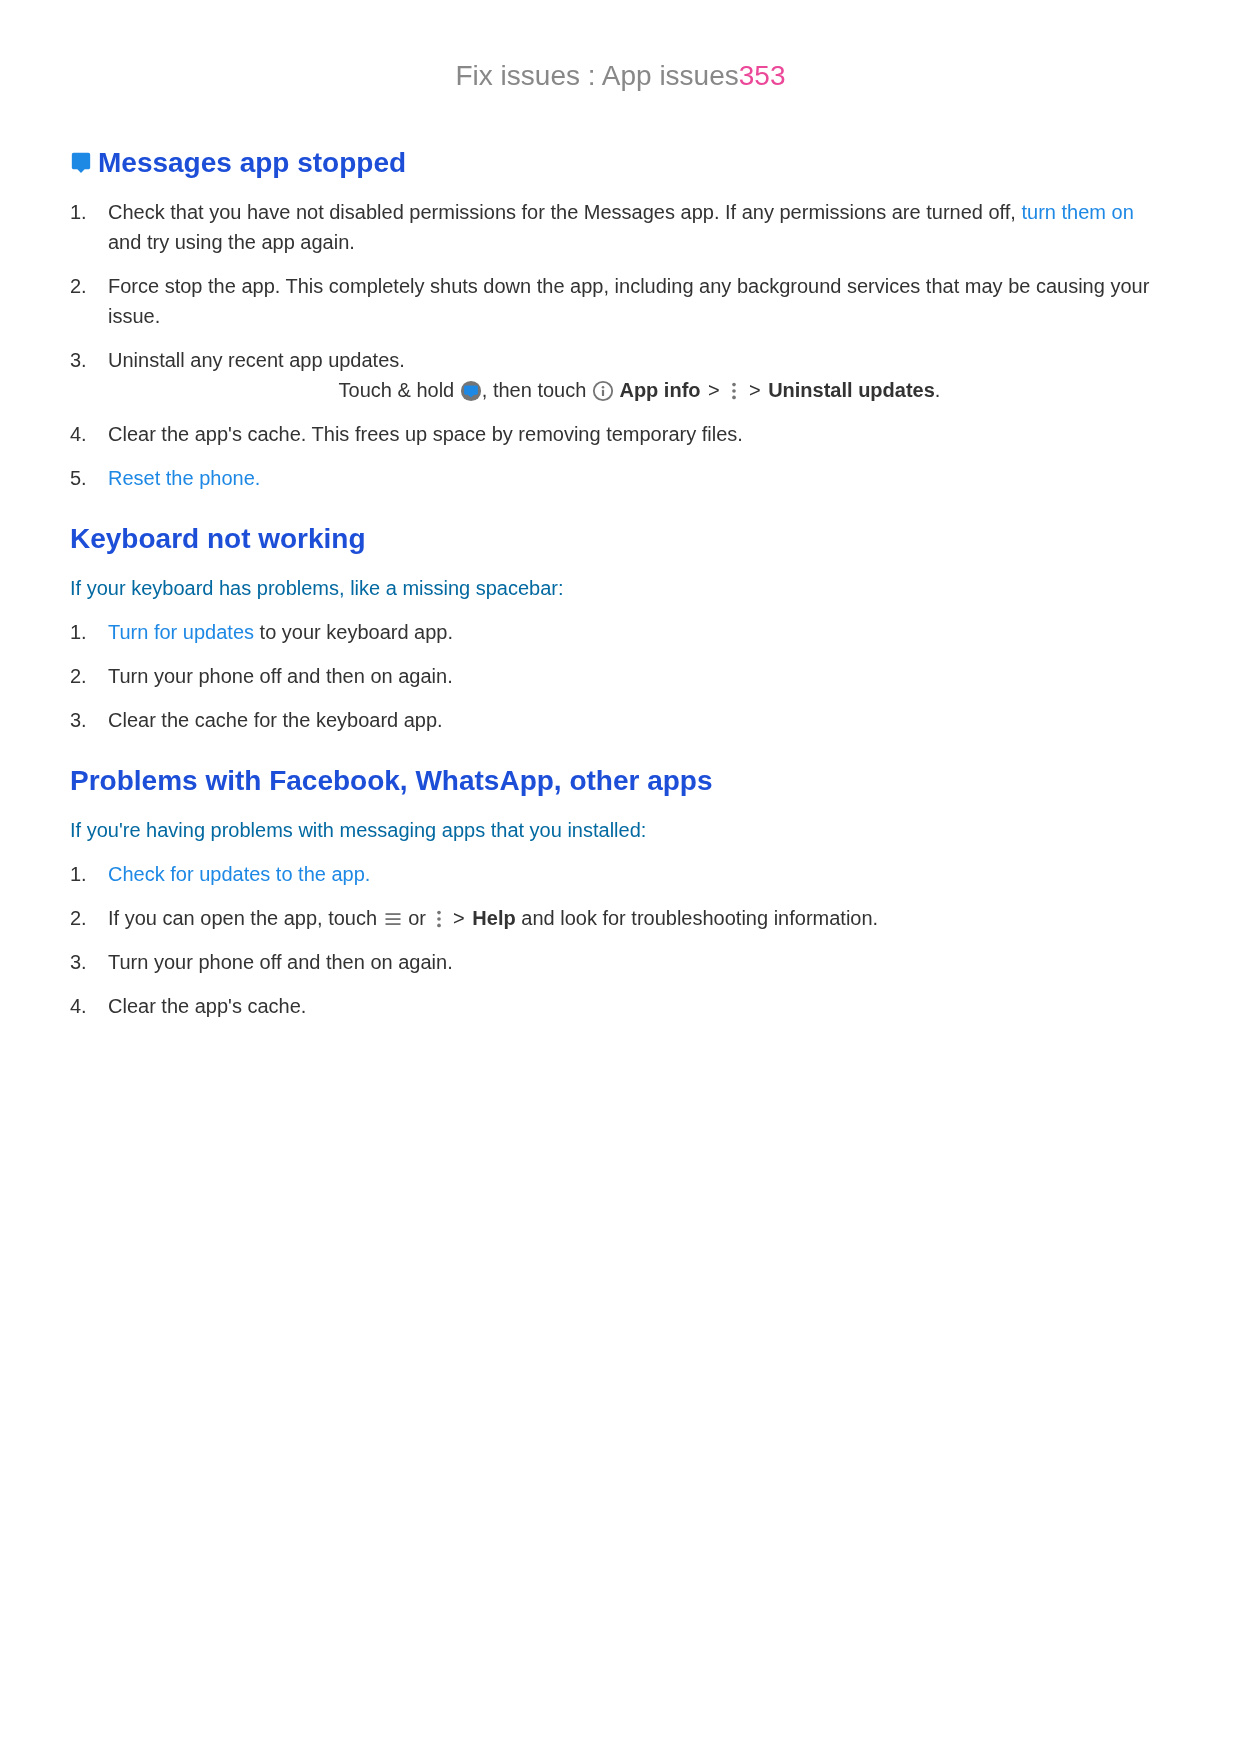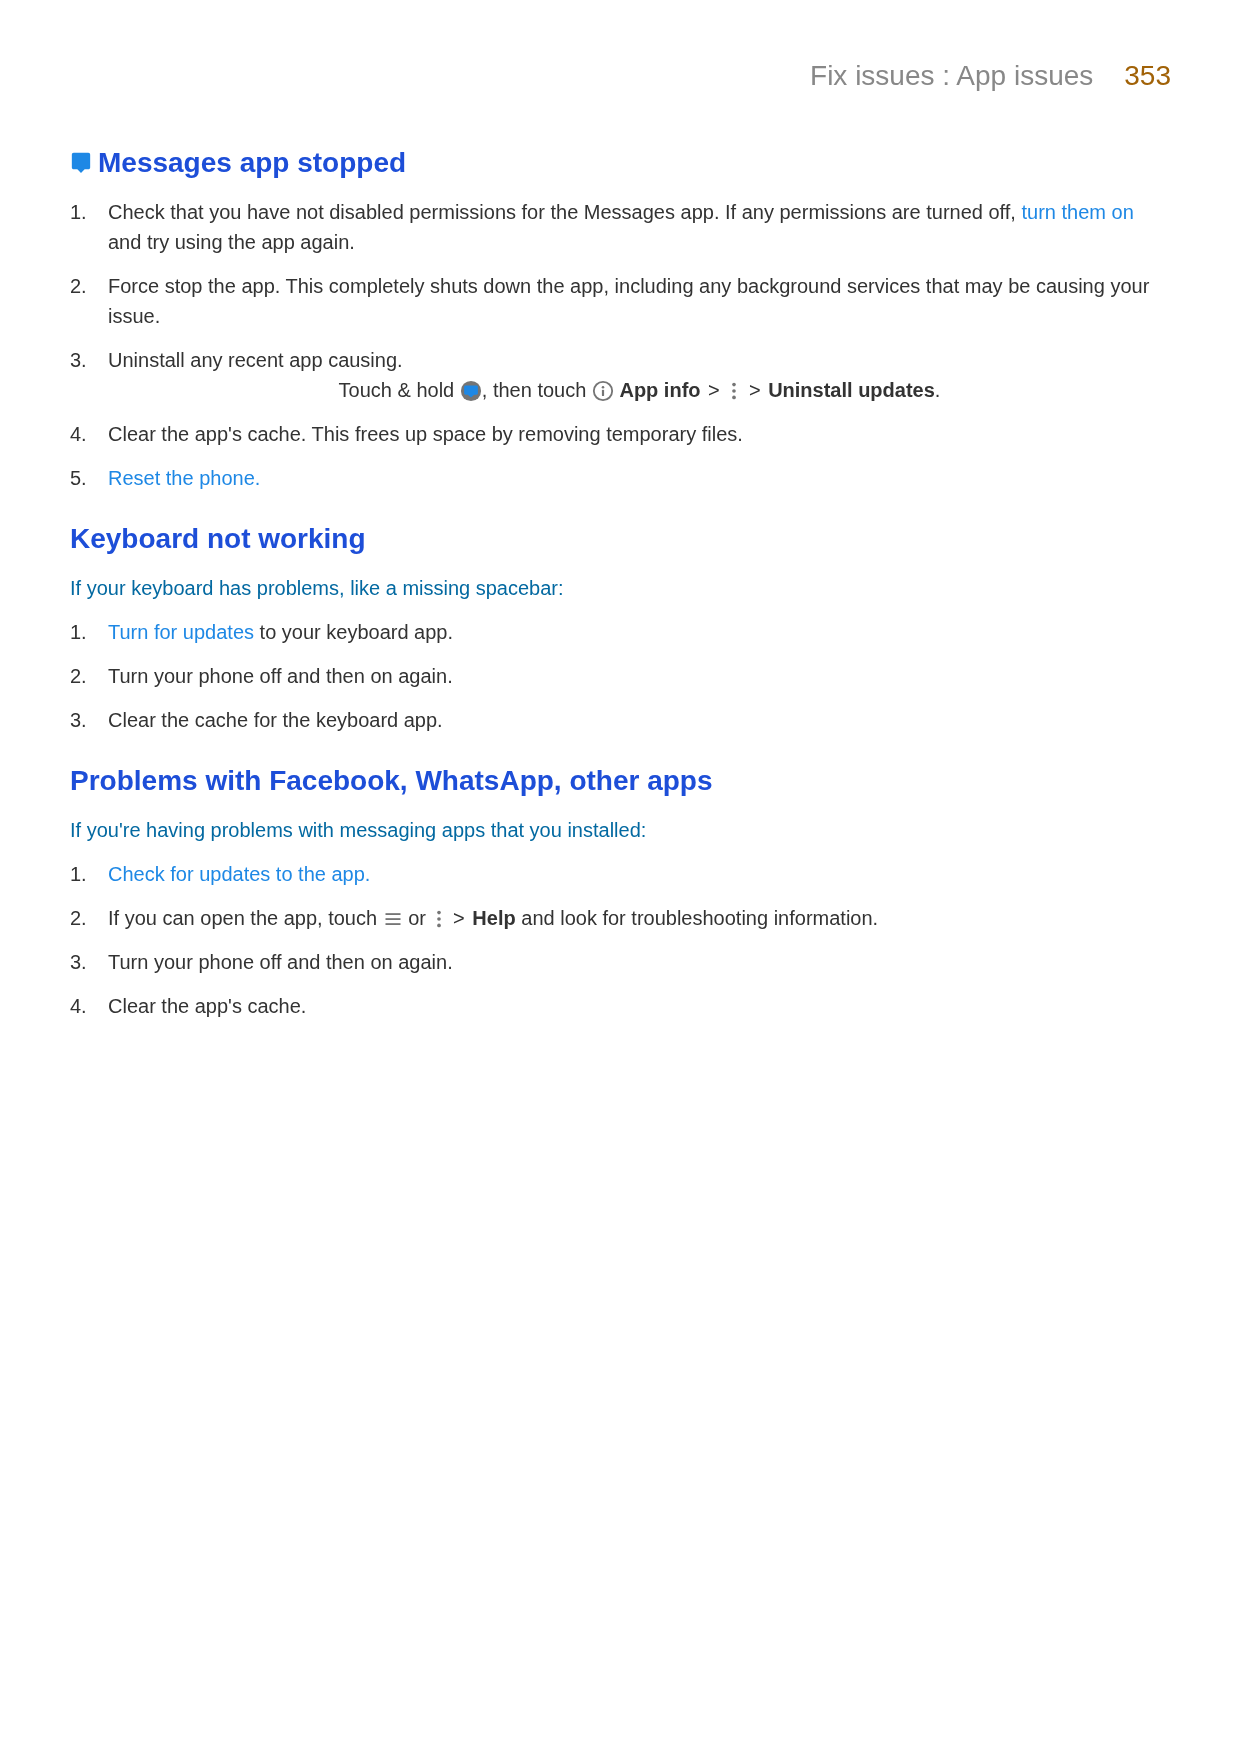--- a/index.html
+++ b/index.html
@@ -11,33 +11,32 @@
   }
   .page {
     width: 1241px;
     min-height: 1754px;
     box-sizing: border-box;
     padding: 60px 70px 60px 70px;
     position: relative;
   }
   .header {
     display: flex;
-    justify-content: flex-end;
+    justify-content: center;
     align-items: baseline;
     margin-bottom: 55px;
-    gap: 31px;
   }
   .header .breadcrumb {
     font-size: 28px;
     color: #888888;
     font-weight: 400;
   }
   .header .pagenum {
     font-size: 28px;
-    color: #a16207;
+    color: #ec4899;
     font-weight: 400;
   }
   h2.section {
     font-size: 28px;
     font-weight: 700;
     color: #1d4ed8;
     margin: 30px 0 18px 0;
   }
   h2.section.with-icon .icon {
     display: inline-block;
@@ -114,21 +113,21 @@
     <li>
       <span class="num">1.</span>
       <span>Check that you have not disabled permissions for the Messages app. If any permissions are turned off, </span><a class="link" href="#">turn them on</a><span> and try using the app again.</span>
     </li>
     <li>
       <span class="num">2.</span>
       <span>Force stop the app. This completely shuts down the app, including any background services that may be causing your issue.</span>
     </li>
     <li>
       <span class="num">3.</span>
-      <span>Uninstall any recent app causing.</span>
+      <span>Uninstall any recent app updates.</span>
       <span class="subline">
         <span>Touch &amp; hold </span><span class="inline-icon"><svg width="22" height="22" viewBox="0 0 24 24">
               <circle cx="12" cy="12" r="11" fill="#757575"></circle>
               <path fill="#1e88e5" d="M18 6H6c-.8 0-1.5.7-1.5 1.5v7c0 .8.7 1.5 1.5 1.5h2.5l3.5 3 3.5-3H18c.8 0 1.5-.7 1.5-1.5v-7c0-.8-.7-1.5-1.5-1.5z"></path>
             </svg></span><span>, then touch </span><span class="inline-icon"><svg width="22" height="22" viewBox="0 0 24 24">
               <circle cx="12" cy="12" r="10" fill="none" stroke="#757575" stroke-width="2"></circle>
               <circle cx="12" cy="8" r="1.4" fill="#757575"></circle>
               <rect x="10.8" y="10.5" width="2.4" height="7" rx="1" fill="#757575"></rect>
             </svg></span> <span class="bold">App info</span><span class="gt"> &gt; </span><span class="inline-icon"><svg width="14" height="22" viewBox="0 0 14 24">
               <circle cx="7" cy="5" r="2" fill="#757575"></circle>

